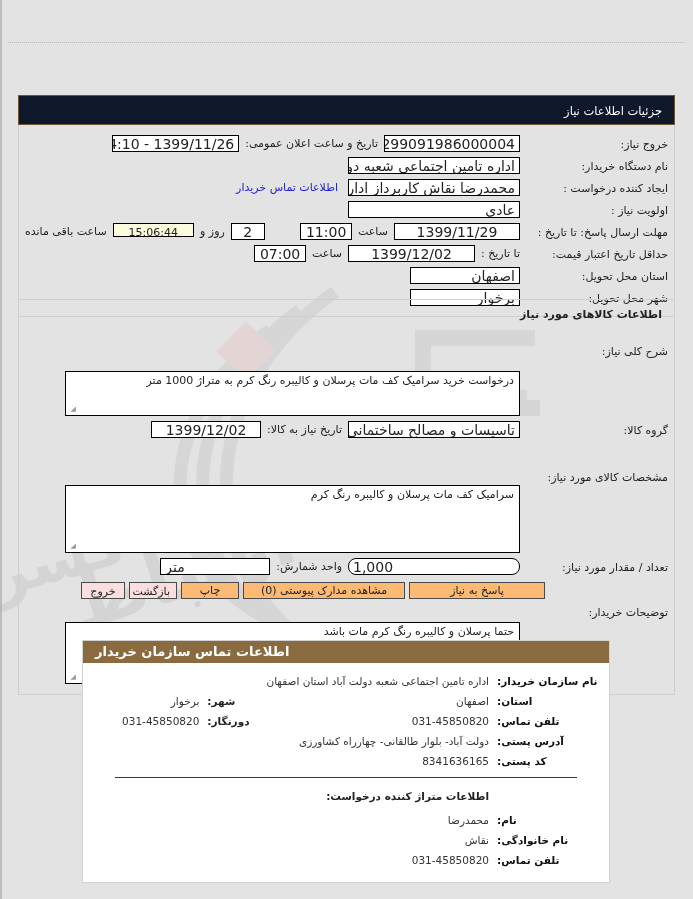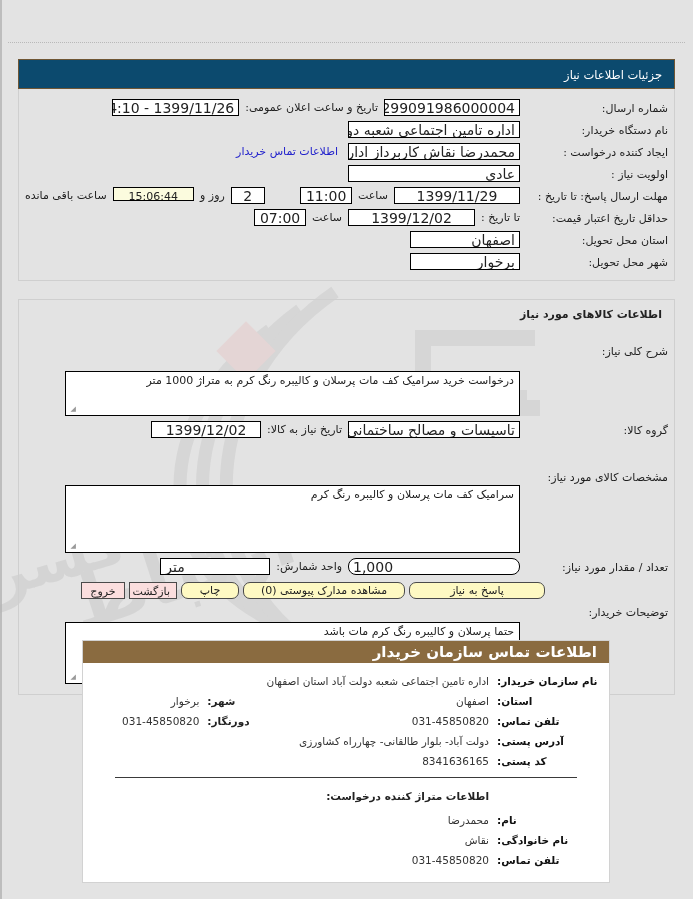--- a/index.html
+++ b/index.html
@@ -47,29 +47,30 @@
 
   
   .card {
     position: absolute;
     left: 18px;
     right: 18px;
     top: 59px;
     z-index: 5;
   }
   .card-header {
-    background: #0c4a6e;
+    background: #0f172a;
     color: #ffffff;
     height: 30px;
     line-height: 30px;
     padding: 0 12px;
     font-size: 11.5px;
     text-align: right;
     box-sizing: border-box;
     border: 1px solid #6f5634;
+    margin-top: 36px;
   }
   .panel {
     border: 1px solid #cfcfcf;
     border-top: none;
     background: transparent;
     padding: 10px 0 8px 0;
   }
 
   
   .row {
@@ -205,21 +206,21 @@
   .btn {
     border: 1px solid #4a4a4a;
     height: 17px;
     line-height: 16px;
     font-size: 11px;
     text-align: center;
     box-sizing: border-box;
     cursor: pointer;
     padding: 0 6px;
   }
-  .btn-green { background: #fef9c3; border-radius: 7px; }
+  .btn-green { background: #fdba74; }
   .btn-red   { background: #fbdede; font-family: Liberation Serif, serif; }
   .b-answer  { width: 136px; }
   .b-docs    { width: 162px; }
   .b-print   { width: 58px; }
   .b-back    { width: 48px; }
   .b-exit    { width: 44px; }
 
   
   .contact-card {
     position: absolute;
@@ -229,23 +230,23 @@
     background: #ffffff;
     border: 1px solid #d2d2d2;
     z-index: 5;
     box-sizing: border-box;
   }
   .contact-header {
     background: #8a6b40;
     color: #fff;
     height: 22px;
     line-height: 22px;
-    font-size: 15px;
+    font-size: 13px;
     font-weight: bold;
-    text-align: right;
+    text-align: left;
     padding: 0 12px;
     box-sizing: border-box;
   }
   .contact-body {
     padding: 12px 0 8px 0;
   }
   .c-row {
     display: flex;
     align-items: baseline;
     margin-bottom: 8px;
@@ -316,21 +317,21 @@
   <g fill="#e8b7b7">
     <rect x="225" y="330" width="42" height="42" transform="rotate(45 246 351)"></rect>
   </g>
 </svg>
 
 <div class="card">
   <div class="card-header">جزئیات اطلاعات نیاز</div>
   <div class="panel">
 
     <div class="row">
-      <div class="lbl">شماره ارسال:</div>
+      <div class="lbl">خروج نیاز:</div>
       <div class="fld w-need-no">1299091986000004</div>
       <div class="sub-lbl">تاریخ و ساعت اعلان عمومی:</div>
       <div class="fld w-date">1399/11/26 - 14:10</div>
     </div>
 
     <div class="row">
       <div class="lbl">نام دستگاه خریدار:</div>
       <div class="fld w-buyer rightalign">اداره تامین اجتماعی شعبه دولت آباد استان اصفهان</div>
     </div>
 

